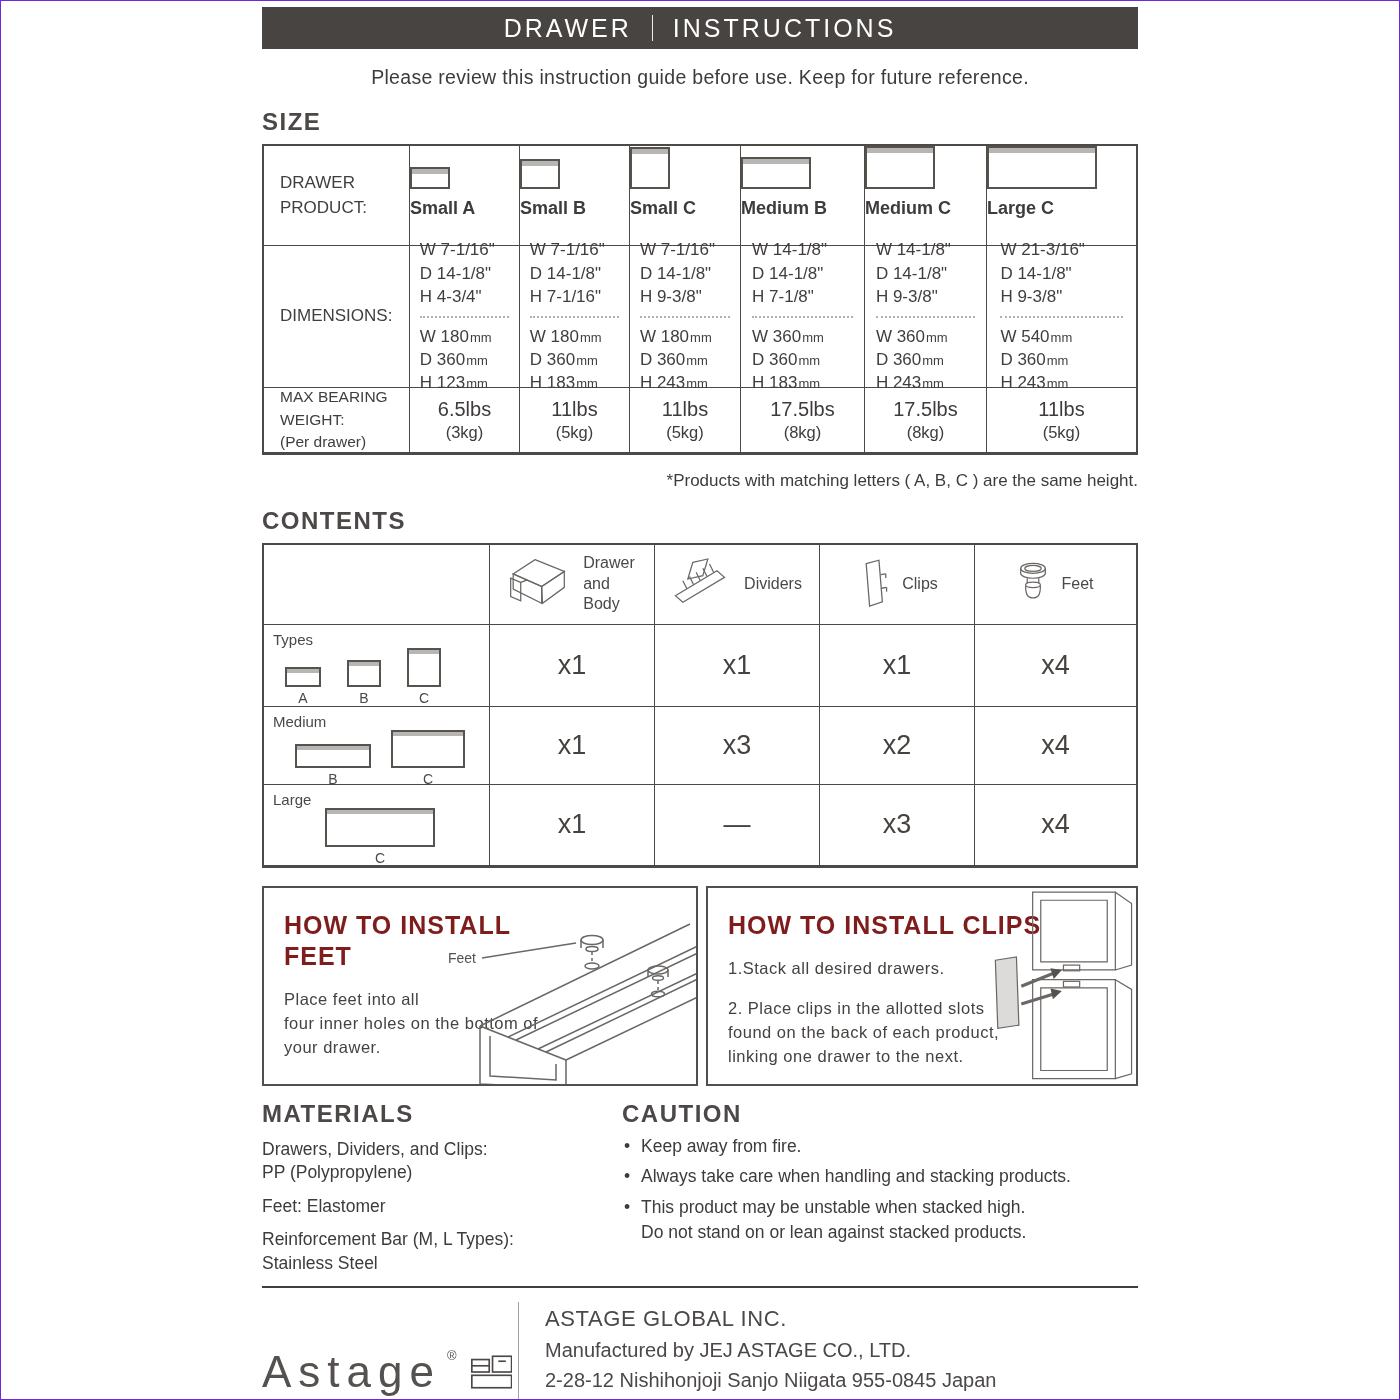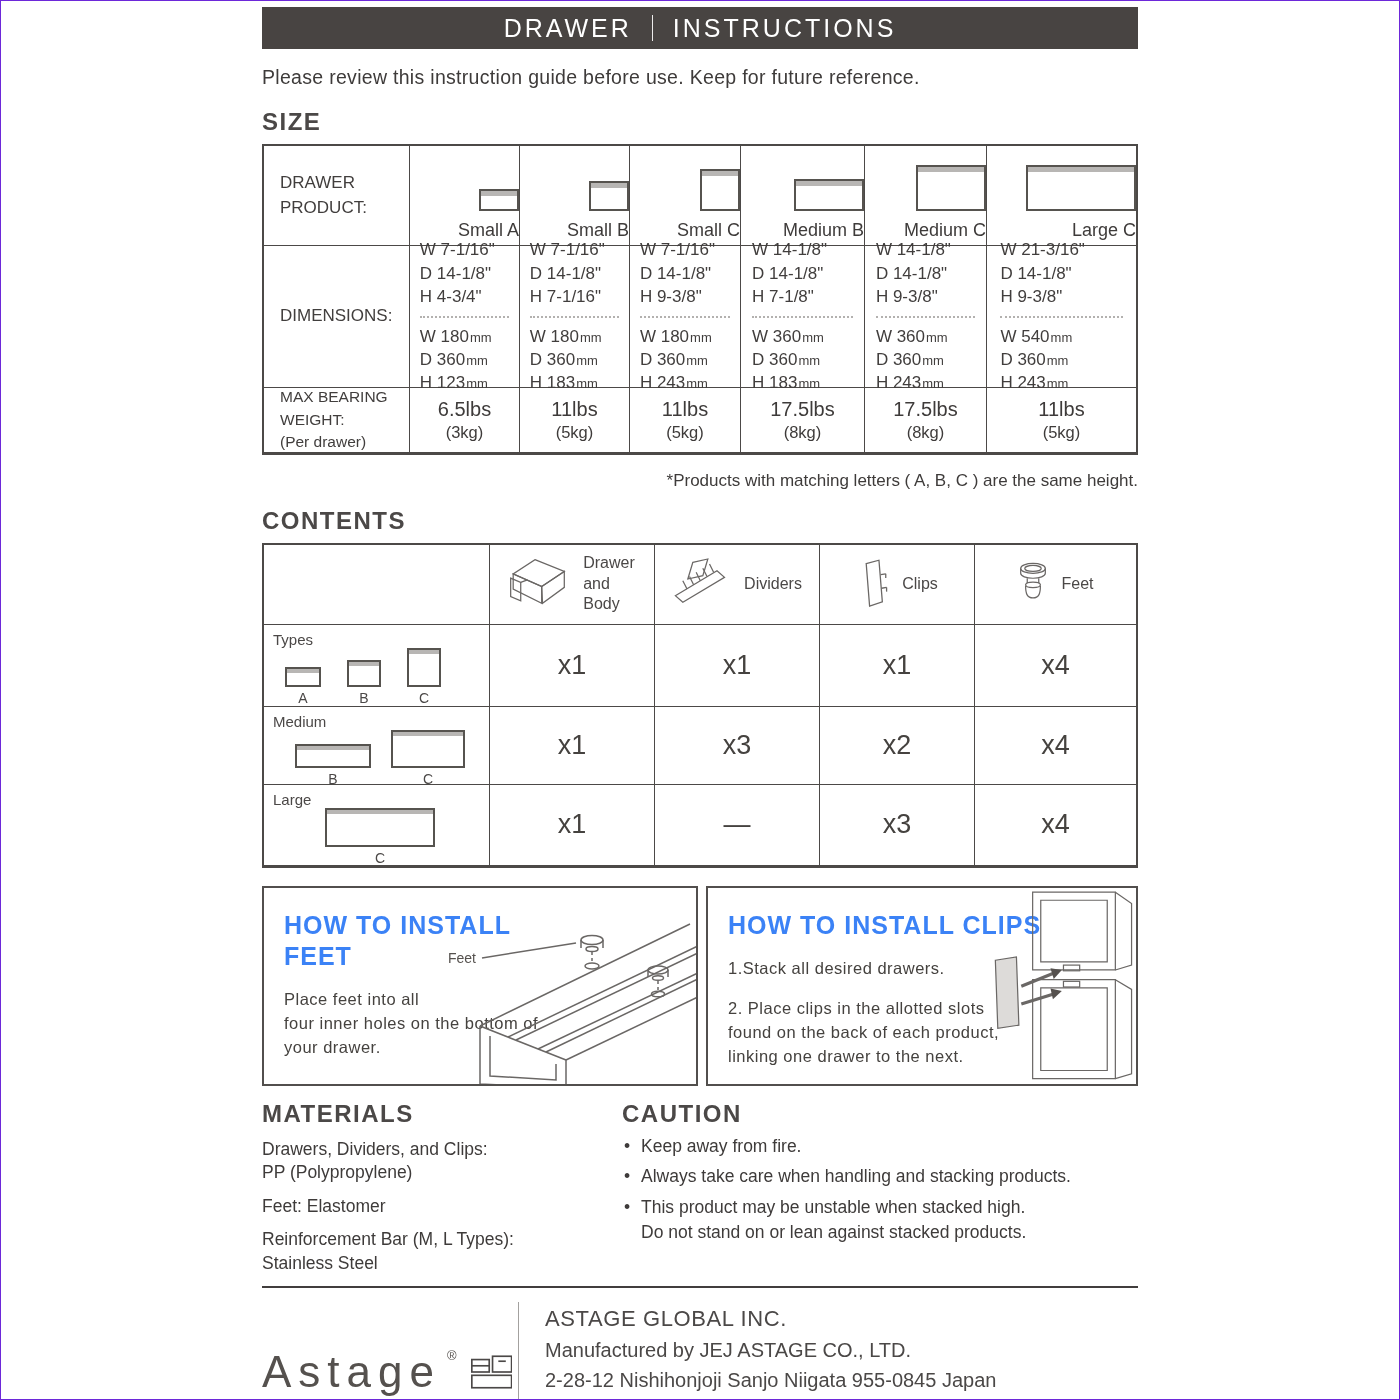--- a/index.html
+++ b/index.html
@@ -5,33 +5,33 @@
   * { box-sizing: border-box; margin: 0; padding: 0; }
   body { background:#ffffff; font-family:"Liberation Sans", sans-serif; color:#3e3b3a; }
   .page { width:1400px; height:1400px; background:#fff; border:1px solid #6d28d9; overflow:hidden; position:relative; }
   .content { width:876px; margin:0 auto; }
   .pre { white-space:pre-line; }
 
   
   .titlebar { margin-top:6px; height:42px; background:#484442; display:flex; align-items:center; justify-content:center; }
   .titlebar span { color:#fff; font-size:25px; letter-spacing:3px; }
   .hdiv { width:1px; height:26px; background:#fff; opacity:.9; margin:0 20px; }
-  .intro { margin-top:17px; text-align:left; font-size:19.5px; color:#3e3b3a; letter-spacing:.3px; }
+  .intro { margin-top:17px; text-align:center; font-size:19.5px; color:#3e3b3a; letter-spacing:.3px; }
 
   .sec-h { font-size:24px; letter-spacing:1.5px; color:#4b4847; font-weight:600; }
   .size-h { margin-top:19px; }
 
   
   .size-table { margin-top:8px; width:876px; display:grid; grid-template-columns:146px 110px 110px 111px 124px 122px 149px;
                 border:2px solid #4c4947; border-bottom-width:3px; }
   .cell { border-right:1px solid #4c4947; border-bottom:1px solid #4c4947; background:#fff; }
   .no-br { border-right:none; } .no-bb { border-bottom:none; }
   .r1 { height:100px; } .r2 { height:142px; } .r3 { height:64px; }
   .lbl { display:flex; align-items:center; padding-left:16px; font-size:17px; color:#413e3d; line-height:1.45; }
-  .prod { display:flex; flex-direction:column; align-items:flex-end; justify-content:flex-end; padding-bottom:4px; }
+  .prod { display:flex; flex-direction:column; align-items:flex-start; justify-content:flex-end; padding-bottom:26px;font-weight:bold; }
   .p-icon { border:2px solid #56534f; position:relative; background:#fff; }
   .p-icon .lid { position:absolute; top:0; left:0; right:0; height:5px; background:#b8b6b4; }
   .sa { width:40px; height:22px; } .sb { width:40px; height:30px; } .sc { width:40px; height:42px; }
   .mb { width:70px; height:32px; } .mc { width:70px; height:46px; } .lc2 { width:110px; height:46px; }
   .p-name { margin-top:9px; font-size:18px; color:#3e3b3a; }
   .dims { display:flex; align-items:center; justify-content:center; }
   .dimbox { width:82%; font-size:17px; line-height:1.38; color:#413e3d; }
   .dotsep { border-top:2px dotted #b3b1af; margin:7px 0; }
   .unit { font-size:13px; margin-left:1px; }
   .wt { display:flex; flex-direction:column; align-items:center; justify-content:center; }
@@ -56,21 +56,21 @@
   .m-icon .lid { position:absolute; top:0; left:0; right:0; height:4px; background:#b8b6b4; }
   .msa { width:36px; height:20px; } .msb { width:34px; height:27px; } .msc { width:34px; height:39px; }
   .mmb { width:76px; height:24px; } .mmc { width:74px; height:38px; } .mlc { width:110px; height:39px; }
   .flet { font-size:14px; color:#4b4847; }
 
   
   .howto-row { margin-top:18px; display:flex; gap:8px; }
   .box { border:2px solid #524f4d; height:200px; position:relative; }
   .feet-box { width:436px; overflow:hidden; }
   .clips-box { width:432px; overflow:visible; }
-  .box-title { font-size:25px; letter-spacing:1px; color:#3b82f6; font-weight:600; line-height:1.25; margin:22px 0 0 20px; }
+  .box-title { font-size:25px; letter-spacing:1px; color:#7f1d1d; font-weight:600; line-height:1.25; margin:22px 0 0 20px; }
   .feet-box .box-title { width:240px; }
   .box-text { font-size:16.5px; line-height:1.45; color:#45423f; margin:16px 0 0 20px; letter-spacing:.5px; }
   .illus { position:absolute; }
   .feet-illus { right:-4px; bottom:-4px; }
   .clips-illus { right:2px; top:-12px; }
   svg.lineart { stroke:#6a6765; fill:none; stroke-width:1.5; }
 
   
   .bottom-cols { margin-top:14px; display:flex; }
   .mat-col { width:360px; }

